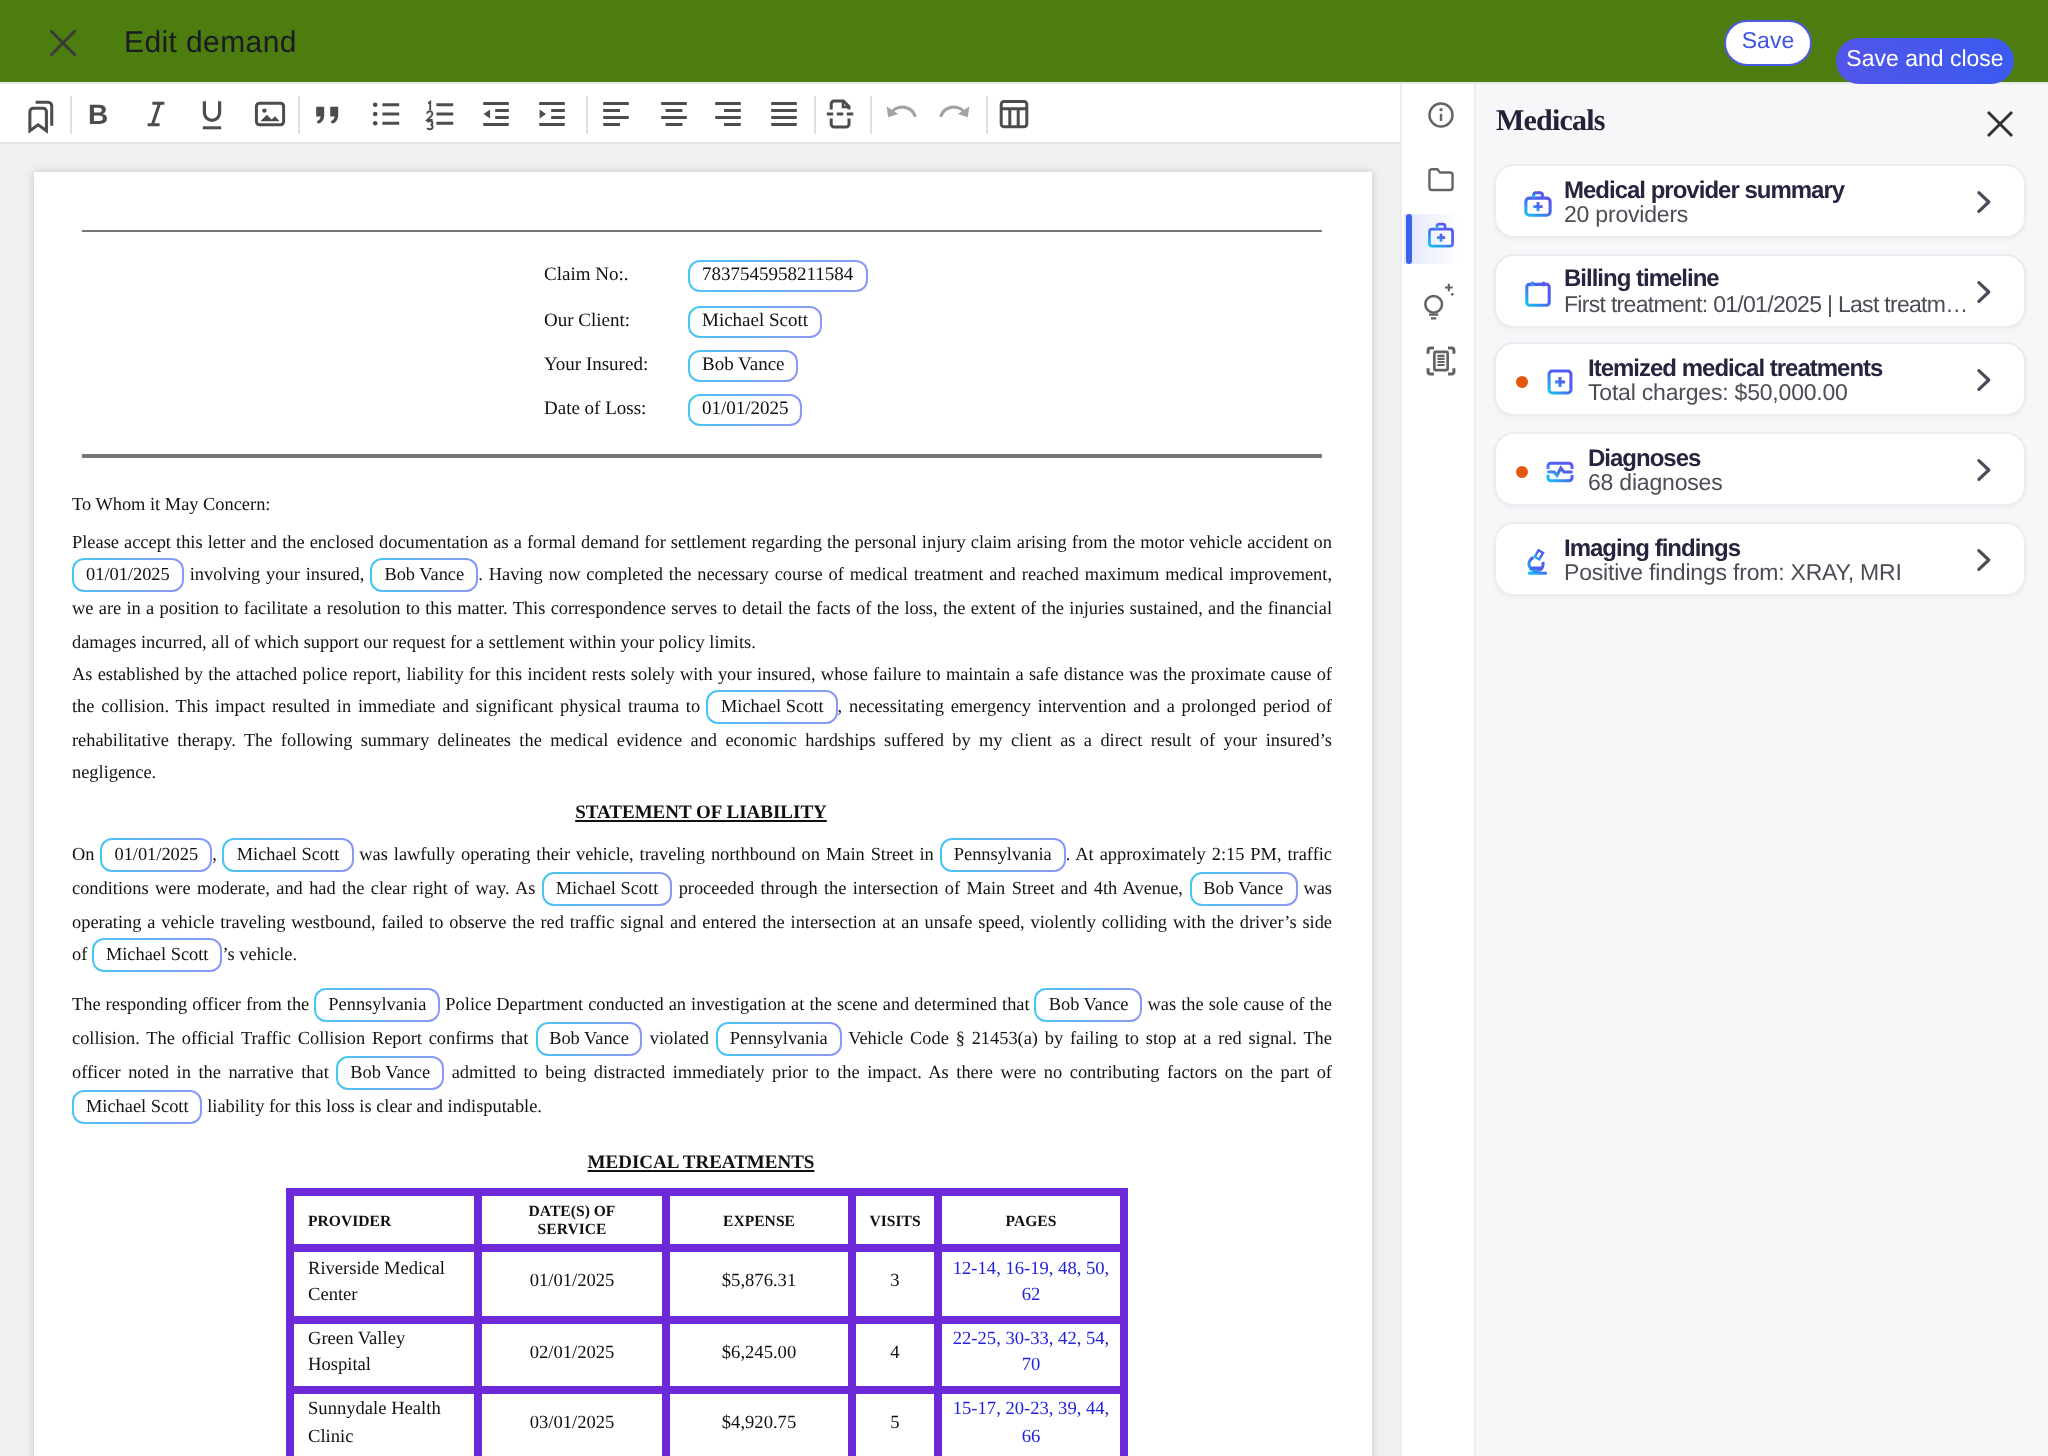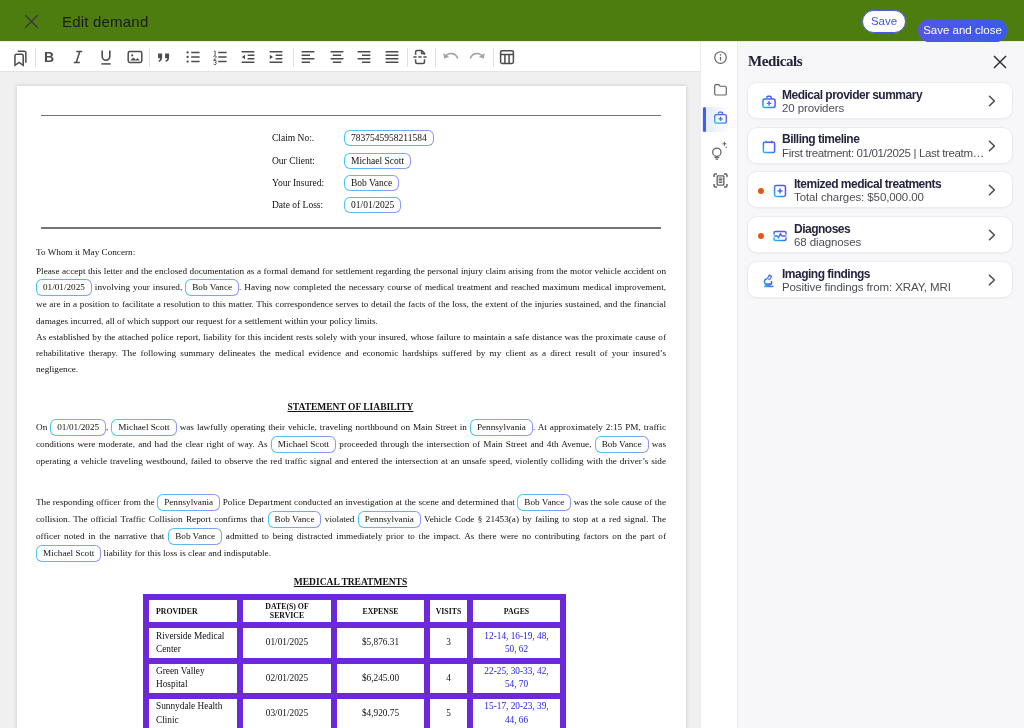--- a/index.html
+++ b/index.html
@@ -47,21 +47,21 @@
 .ln { line-height:16.4px; text-align:justify; text-align-last:justify; }
 .lnl { line-height:16.4px; text-align:left; }
 .bchip { margin:0 0; }
 .hd { position:absolute; left:0; width:667px; text-align:center;
   font-family:"Liberation Serif", serif; font-size:9.5px; font-weight:bold;
   color:#111; text-decoration:underline; }
 
 
 #mtable { position:absolute; left:126px; top:508px; border-collapse:collapse;
   font-family:"Liberation Serif", serif; color:#111; }
-#mtable td, #mtable th { border:6px solid #6d28d9; padding:0; vertical-align:middle; }
+#mtable td, #mtable th { border:4px solid #6d28d9; padding:0; vertical-align:middle; }
 #mtable th { font-size:7.8px; font-weight:bold; text-align:center; }
 #mtable th.l { text-align:left; padding-left:7px; }
 #mtable td { font-size:9.3px; text-align:center; line-height:13.5px; }
 #mtable td.l { text-align:left; padding-left:7px; padding-right:6px; }
 #mtable td.pg { color:#2222dd; padding:0 5px; }
 
 
 #strip { position:absolute; left:700px; top:42px; width:37px; height:686px;
   background:#fff; border-left:1px solid #ededed; }
 .sic { position:absolute; left:9px; width:20px; height:20px; display:flex;
@@ -249,30 +249,32 @@
 
     <div class="body" style="top:177px">
       <div class="ln">Please accept this letter and the enclosed documentation as a formal demand for settlement regarding the personal injury claim arising from the motor vehicle accident on</div>
       <div class="ln"><span class="chip bchip">01/01/2025</span> involving your insured, <span class="chip bchip">Bob Vance</span>. Having now completed the necessary course of medical treatment and reached maximum medical improvement,</div>
       <div class="ln">we are in a position to facilitate a resolution to this matter. This correspondence serves to detail the facts of the loss, the extent of the injuries sustained, and the financial</div>
       <div class="lnl">damages incurred, all of which support our request for a settlement within your policy limits.</div>
     </div>
 
     <div class="body" style="top:242.5px">
       <div class="ln">As established by the attached police report, liability for this incident rests solely with your insured, whose failure to maintain a safe distance was the proximate cause of</div>
+      <div class="ln">the collision. This impact resulted in immediate and significant physical trauma to <span class="chip bchip">Michael Scott</span>, necessitating emergency intervention and a prolonged period of</div>
       <div class="ln">rehabilitative therapy. The following summary delineates the medical evidence and economic hardships suffered by my client as a direct result of your insured’s</div>
       <div class="lnl">negligence.</div>
     </div>
 
     <div class="hd" style="top:315.5px">STATEMENT OF LIABILITY</div>
 
     <div class="body" style="top:333px">
       <div class="ln">On <span class="chip bchip">01/01/2025</span>, <span class="chip bchip">Michael Scott</span> was lawfully operating their vehicle, traveling northbound on Main Street in <span class="chip bchip">Pennsylvania</span>. At approximately 2:15 PM, traffic</div>
       <div class="ln">conditions were moderate, and had the clear right of way. As <span class="chip bchip">Michael Scott</span> proceeded through the intersection of Main Street and 4th Avenue, <span class="chip bchip">Bob Vance</span> was</div>
       <div class="ln">operating a vehicle traveling westbound, failed to observe the red traffic signal and entered the intersection at an unsafe speed, violently colliding with the driver’s side</div>
+      <div class="lnl">of <span class="chip bchip">Michael Scott</span>’s vehicle.</div>
     </div>
 
     <div class="body" style="top:408px">
       <div class="ln">The responding officer from the <span class="chip bchip">Pennsylvania</span> Police Department conducted an investigation at the scene and determined that <span class="chip bchip">Bob Vance</span> was the sole cause of the</div>
       <div class="ln">collision. The official Traffic Collision Report confirms that <span class="chip bchip">Bob Vance</span> violated <span class="chip bchip">Pennsylvania</span> Vehicle Code § 21453(a) by failing to stop at a red signal. The</div>
       <div class="ln">officer noted in the narrative that <span class="chip bchip">Bob Vance</span> admitted to being distracted immediately prior to the impact. As there were no contributing factors on the part of</div>
       <div class="lnl"><span class="chip bchip">Michael Scott</span> liability for this loss is clear and indisputable.</div>
     </div>
 
     <div class="hd" style="top:491px">MEDICAL TREATMENTS</div>

